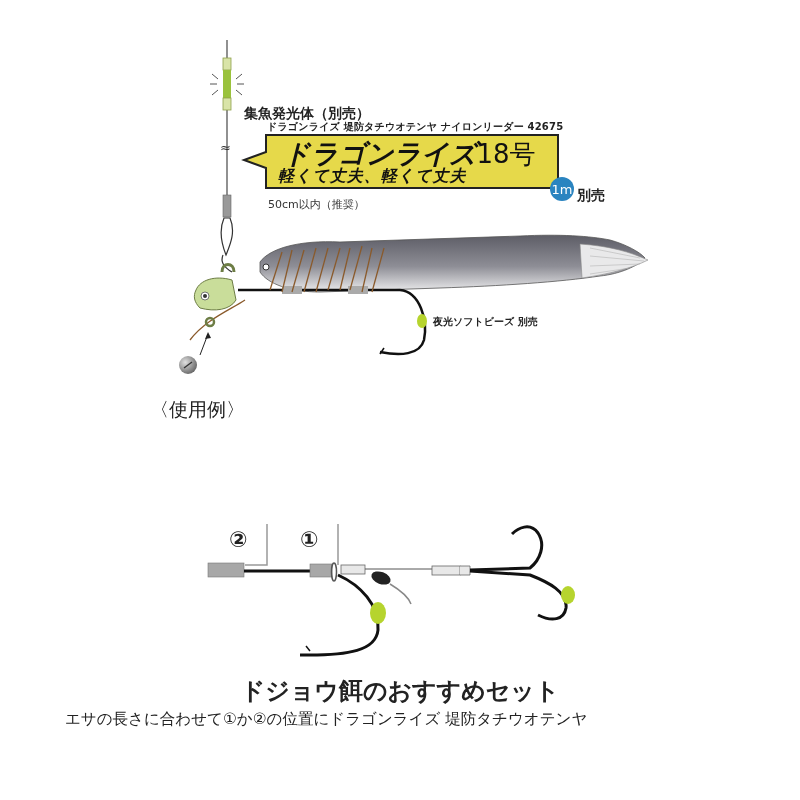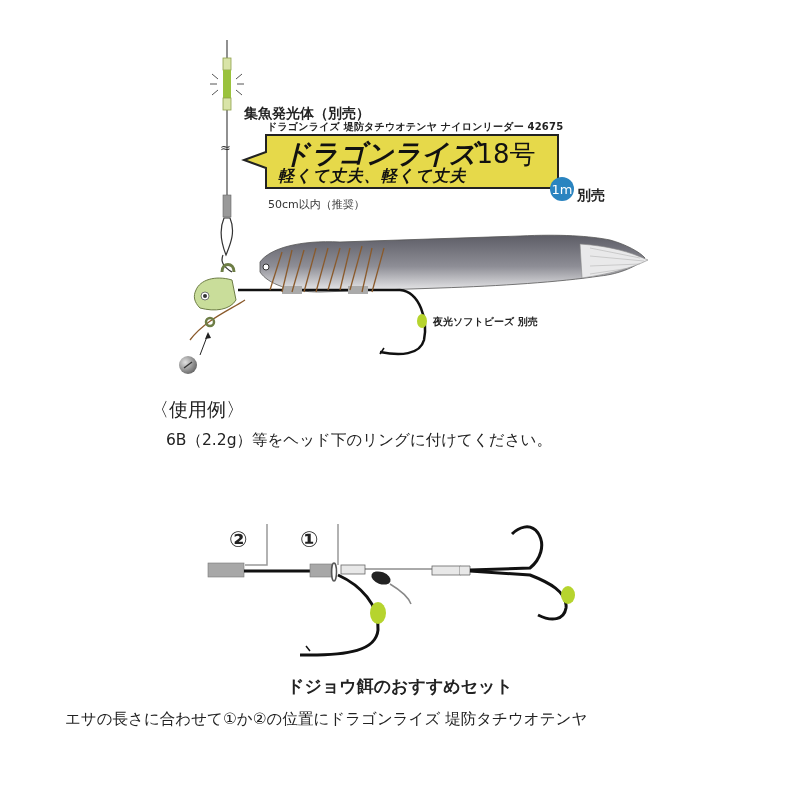--- a/index.html
+++ b/index.html
@@ -10,21 +10,21 @@
   .lbl-bold { font-weight:bold; color:#222; }
   .banner-caption { font-size:10px; font-weight:bold; letter-spacing:0.2px; }
   .banner-title { font-size:27px; font-style:italic; font-weight:bold; color:#111; white-space:nowrap; }
   .banner-title .num { font-style:normal; font-weight:normal; font-size:26px;margin-top:36px; }
   .banner-sub { font-size:16px; font-weight:bold; font-style:italic; color:#111; letter-spacing:1px; white-space:nowrap; }
   .badge { width:24px; height:24px; border-radius:50%; background:#2a84c0; color:#fff;
            font-size:13px; display:flex; align-items:center; justify-content:center; }
   .small { font-size:14px; }
   .usage-title { font-size:19px; }
   .usage-text { font-size:15.5px; line-height:27px; }
-  .set-title { font-size:17px; font-weight:bold; text-align:center; }
+  .set-title { font-size:24px; font-weight:bold; text-align:center; }
   .set-text { font-size:15.5px; line-height:27px; }
   .circle-num { font-size:22px; font-weight:bold; }
 </style>
 </head>
 <body>
 
 <svg width="800" height="400" viewBox="0 0 800 400">
   <defs>
     <linearGradient id="eelGrad" x1="0" y1="0" x2="0" y2="1">
       <stop offset="0" stop-color="#5d5d66"></stop>
@@ -111,21 +111,20 @@
   <span>ドラゴンライズ</span><span class="num">18号</span>
 </div>
 <div class="abs banner-sub" style="left:278px; top:166px;">軽くて丈夫、軽くて丈夫</div>
 <div class="abs badge" style="left:550px; top:177px;">1m</div>
 <div class="abs small" style="left:577px; top:187px; font-weight:bold;">別売</div>
 <div class="abs" style="left:268px; top:197px; font-size:11px; color:#333;">50cm以内（推奨）</div>
 <div class="abs" style="left:433px; top:315px; font-size:10px; font-weight:bold;">夜光ソフトビーズ 別売</div>
 
 <div class="abs usage-title" style="left:150px; top:397px;">〈使用例〉</div>
 <div class="abs usage-text" style="left:166px; top:427px;">
-  <div>6B（2.2g）等をヘッド下のリングに付けてください。</div>
 </div>
 
 <svg width="800" height="800" viewBox="0 0 800 800" style="top:0;">
 
   <path d="M267 524 L267 565 L245 565" fill="none" stroke="#999" stroke-width="1.5"></path>
   <path d="M338 524 L338 565" fill="none" stroke="#999" stroke-width="1.5"></path>
 
   <rect x="208" y="563" width="36" height="14" fill="#a8a8a8" stroke="#777" stroke-width="0.6"></rect>
   <line x1="244" y1="571" x2="310" y2="571" stroke="#111" stroke-width="3"></line>
   <rect x="310" y="564" width="22" height="13" fill="#a8a8a8" stroke="#777" stroke-width="0.6"></rect>

